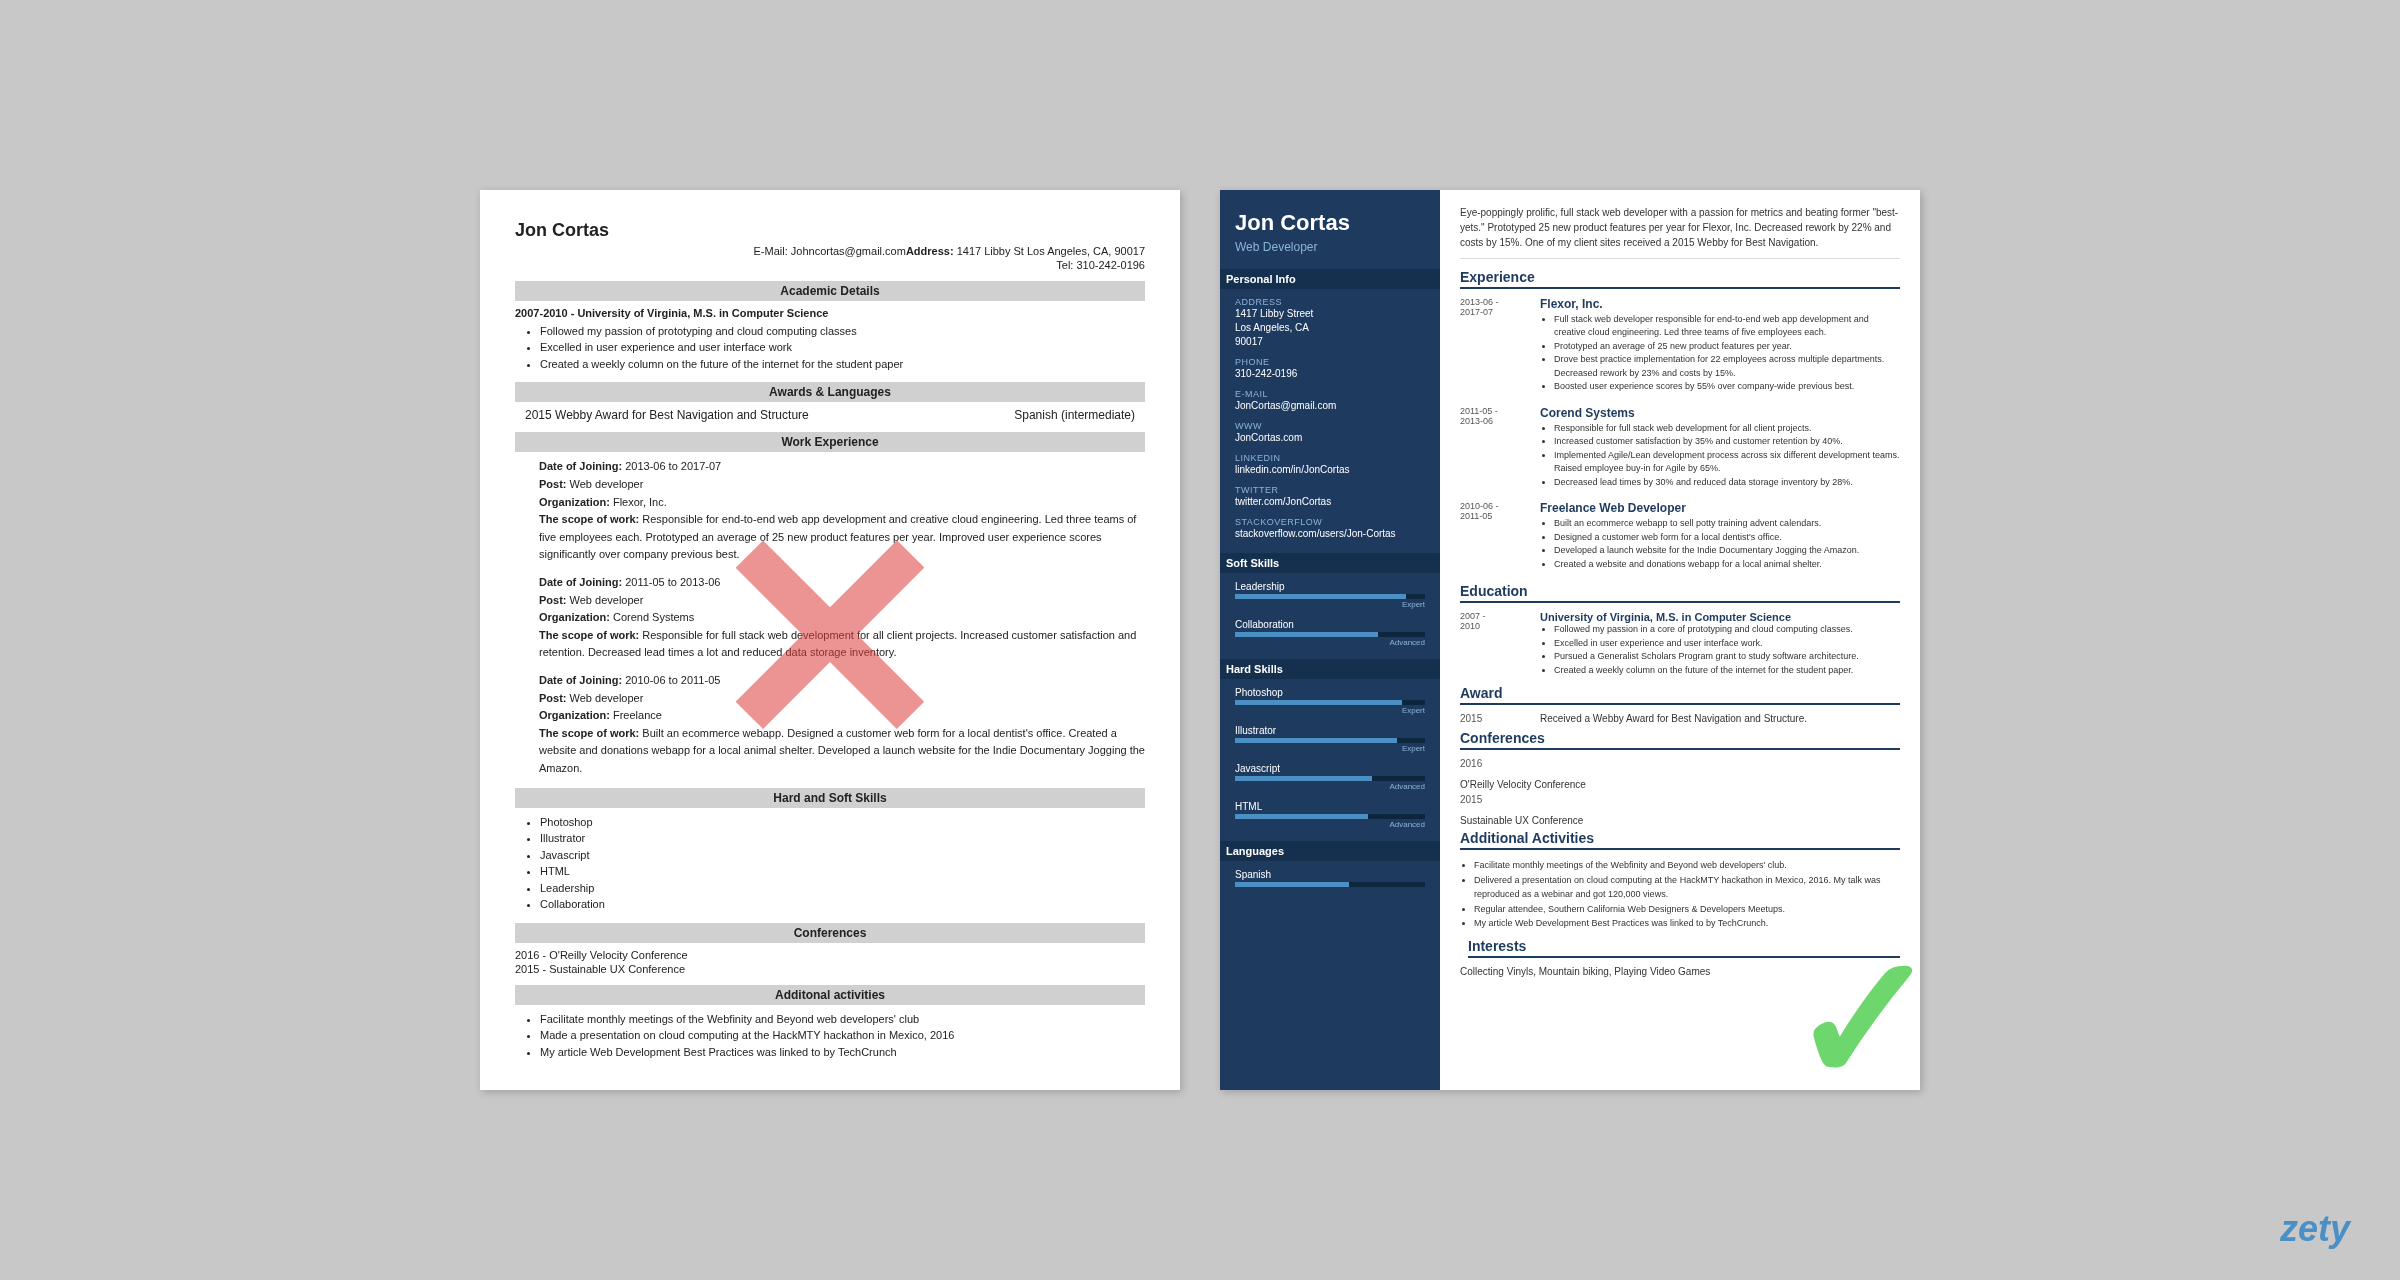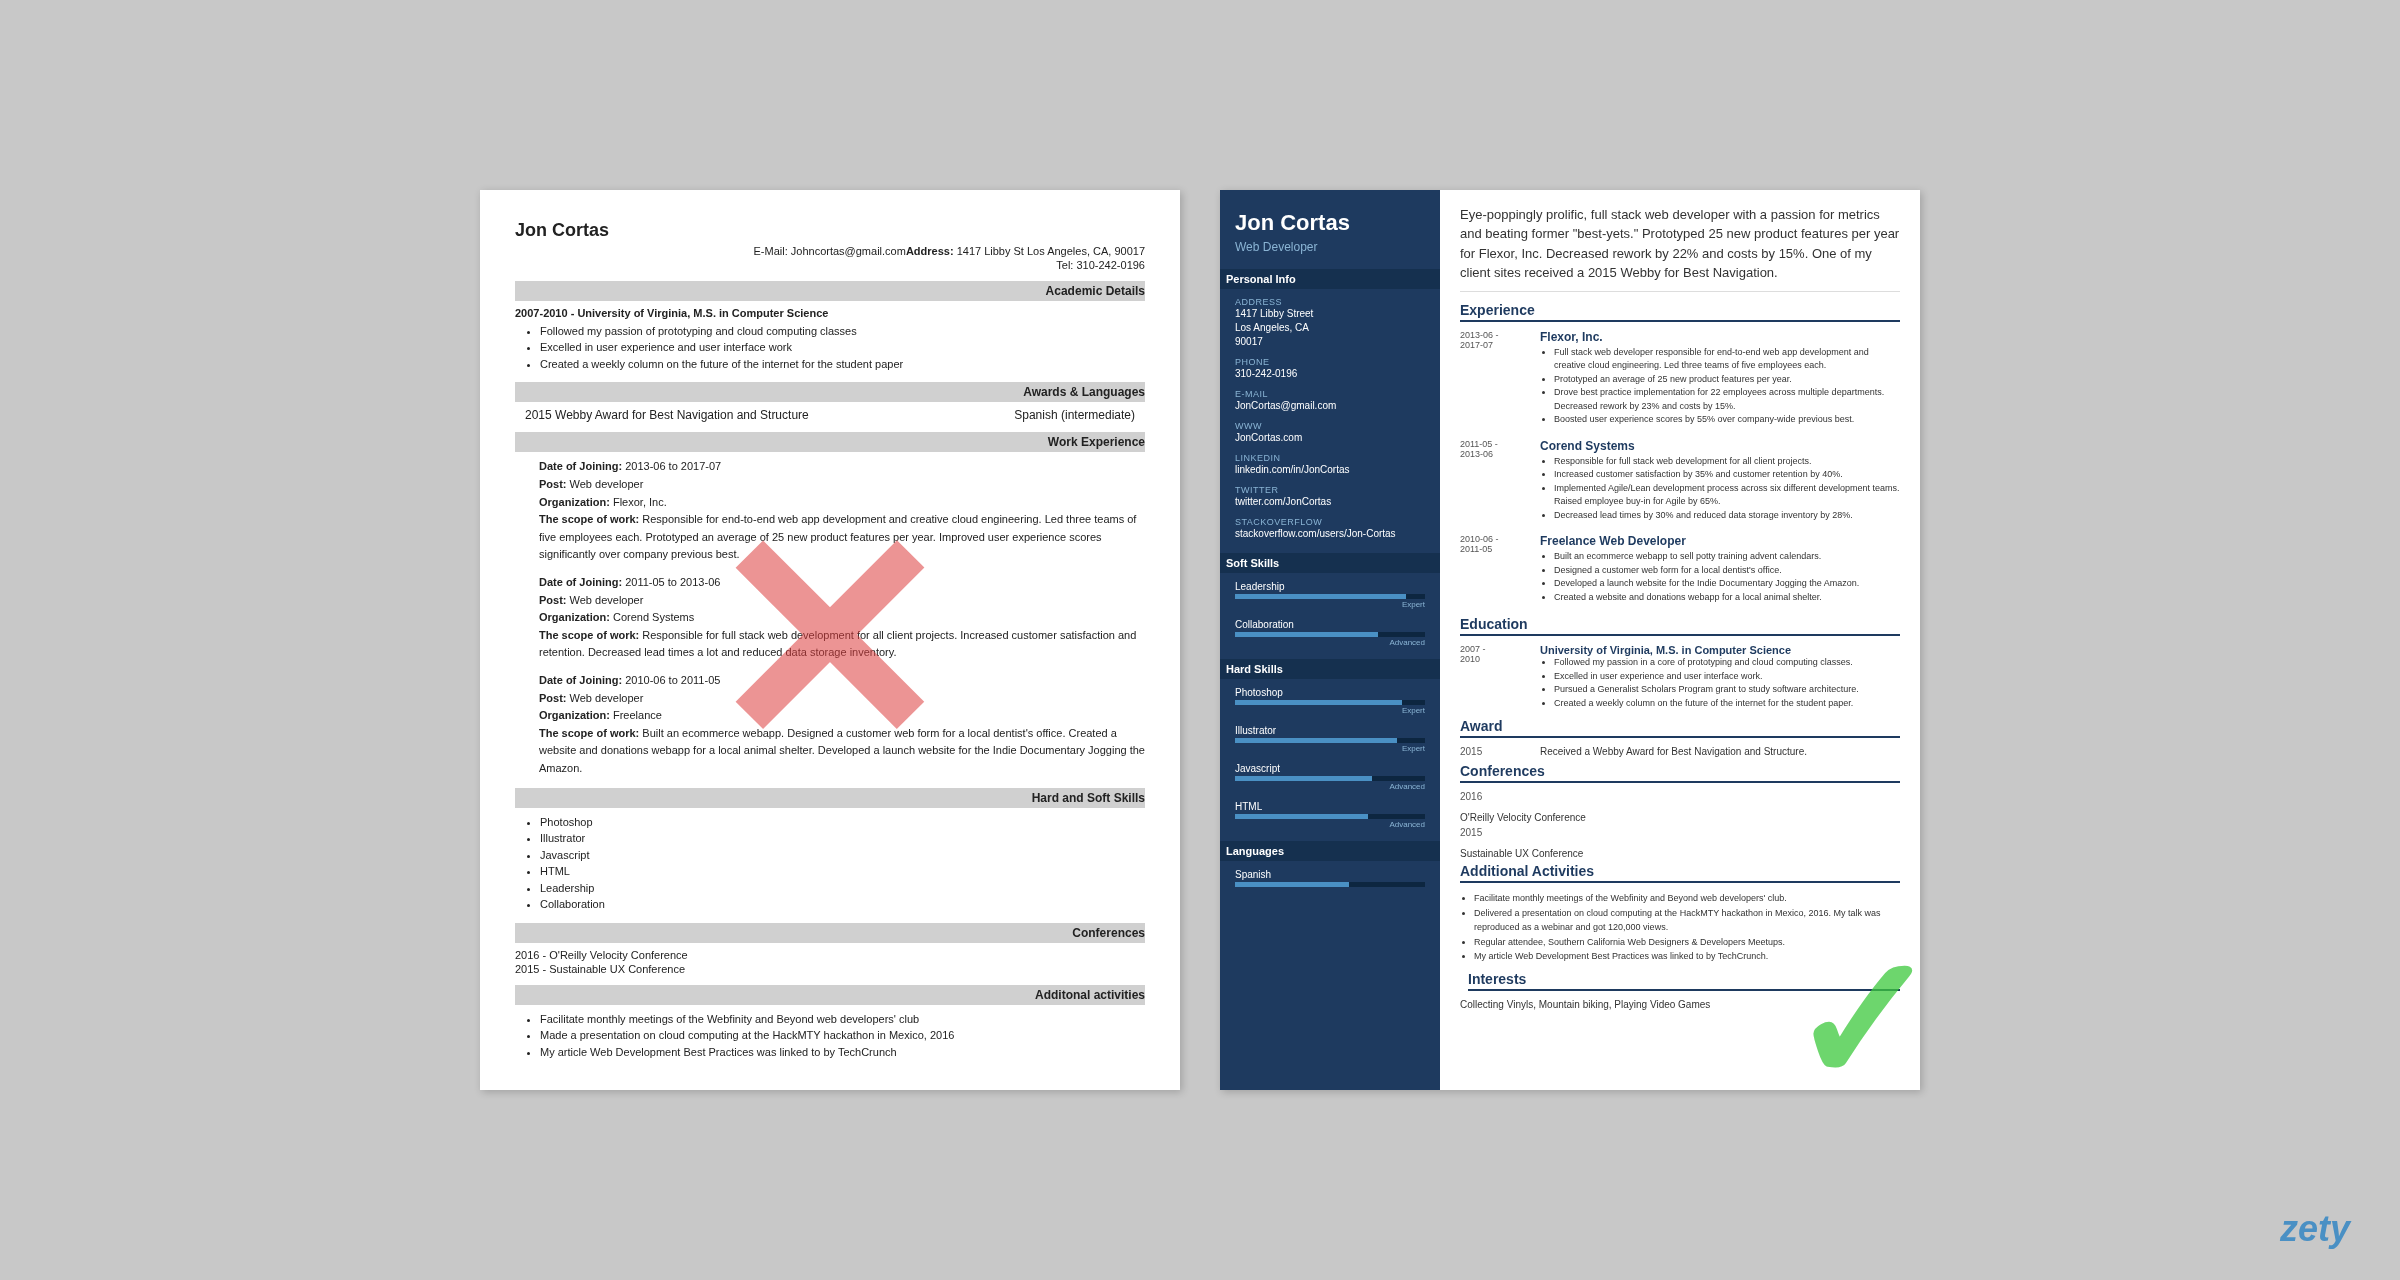--- a/index.html
+++ b/index.html
@@ -42,21 +42,21 @@
     .resume-plain .contact-line {
       display: flex;
       justify-content: flex-end;
       font-size: 11px;
       margin-bottom: 2px;
       padding-left: 11px;
     }
 
     .resume-plain .section-header {
       background: #d0d0d0;
-      text-align: right;
+      text-align: center;
       font-weight: bold;
       font-size: 12px;
       padding: 3px 0;
       margin: 10px 0 6px 0;
     }
 
     .resume-plain .bullet-list {
       list-style: disc;
       padding-left: 25px;
       font-size: 11px;
@@ -191,21 +191,21 @@
     }
 
     
     .resume-styled .main-content {
       flex: 1;
       padding: 15px 20px;
       color: #222;
     }
 
     .resume-styled .summary-text {
-      font-size: 13px;
+      font-size: 10px;
       line-height: 1.5;
       color: #333;
       margin-bottom: 10px;
       border-bottom: 1px solid #ddd;
       padding-bottom: 8px;
     }
 
     .resume-styled .main-section-title {
       font-size: 14px;
       font-weight: bold;

